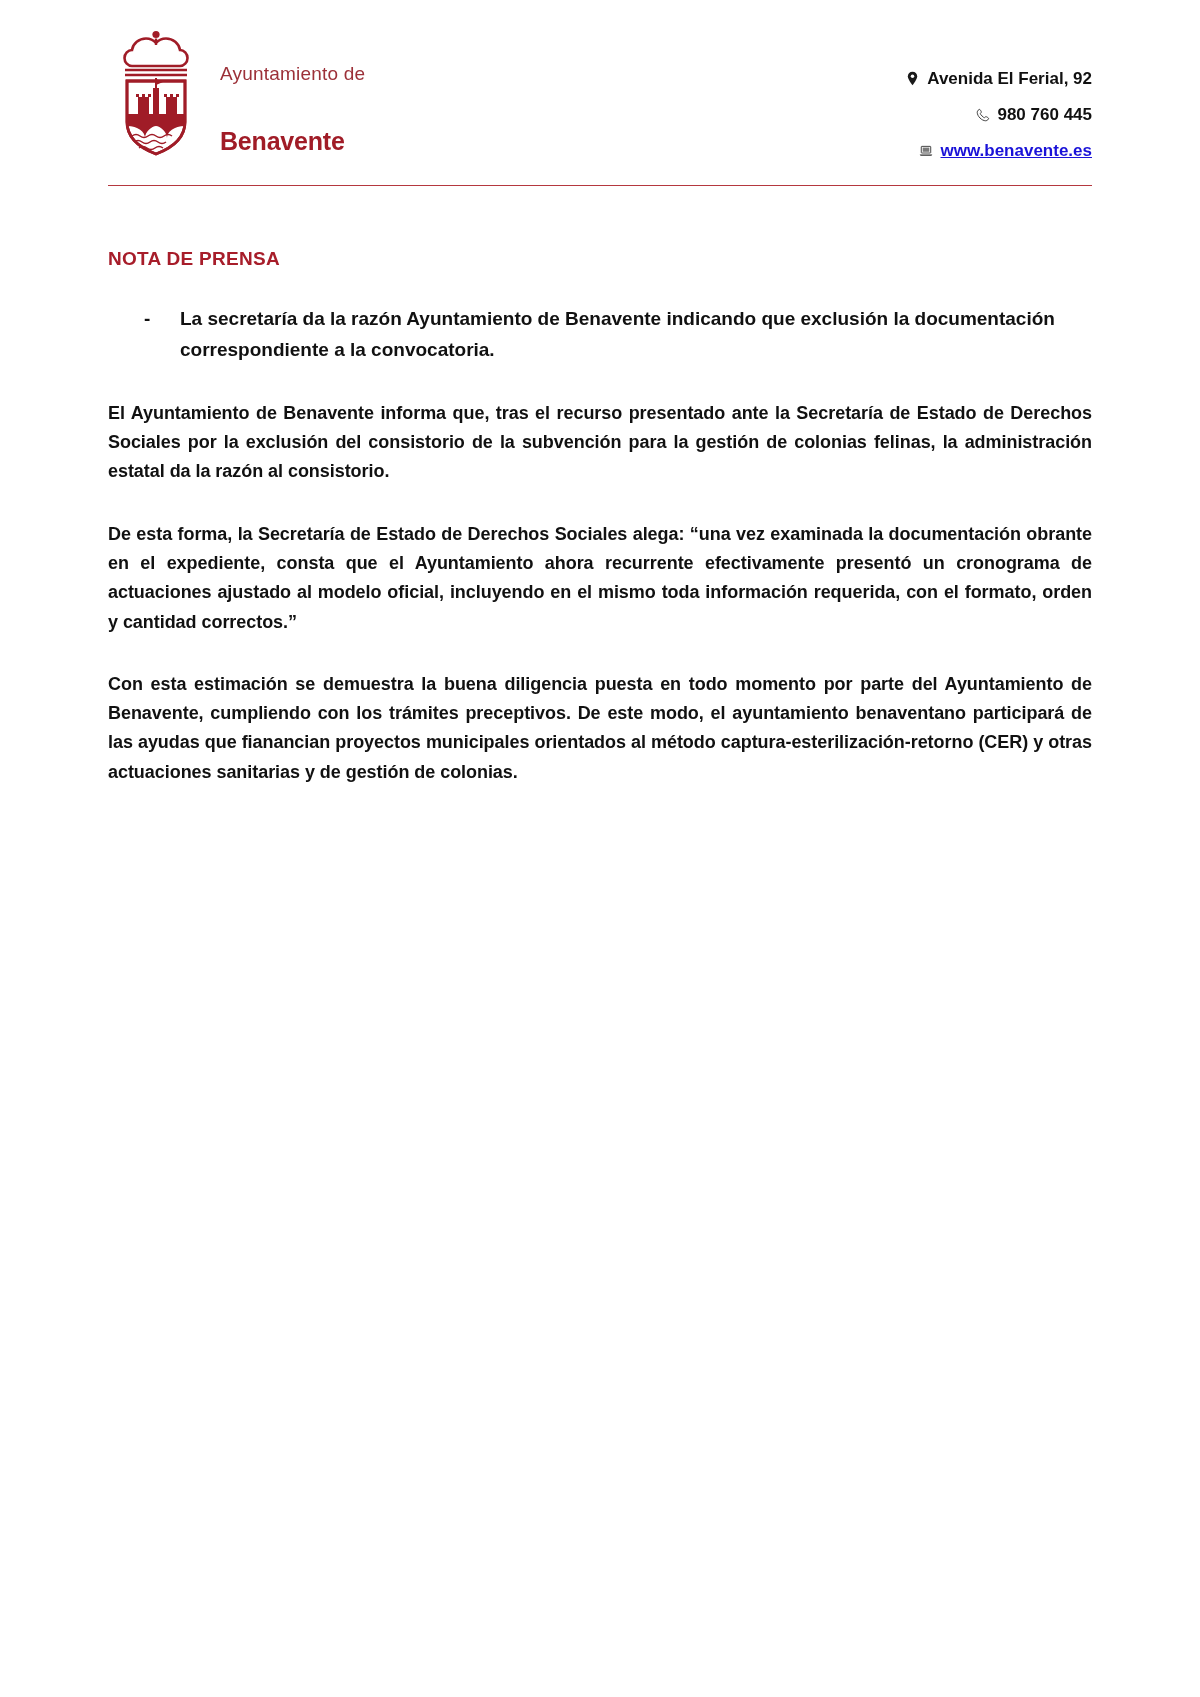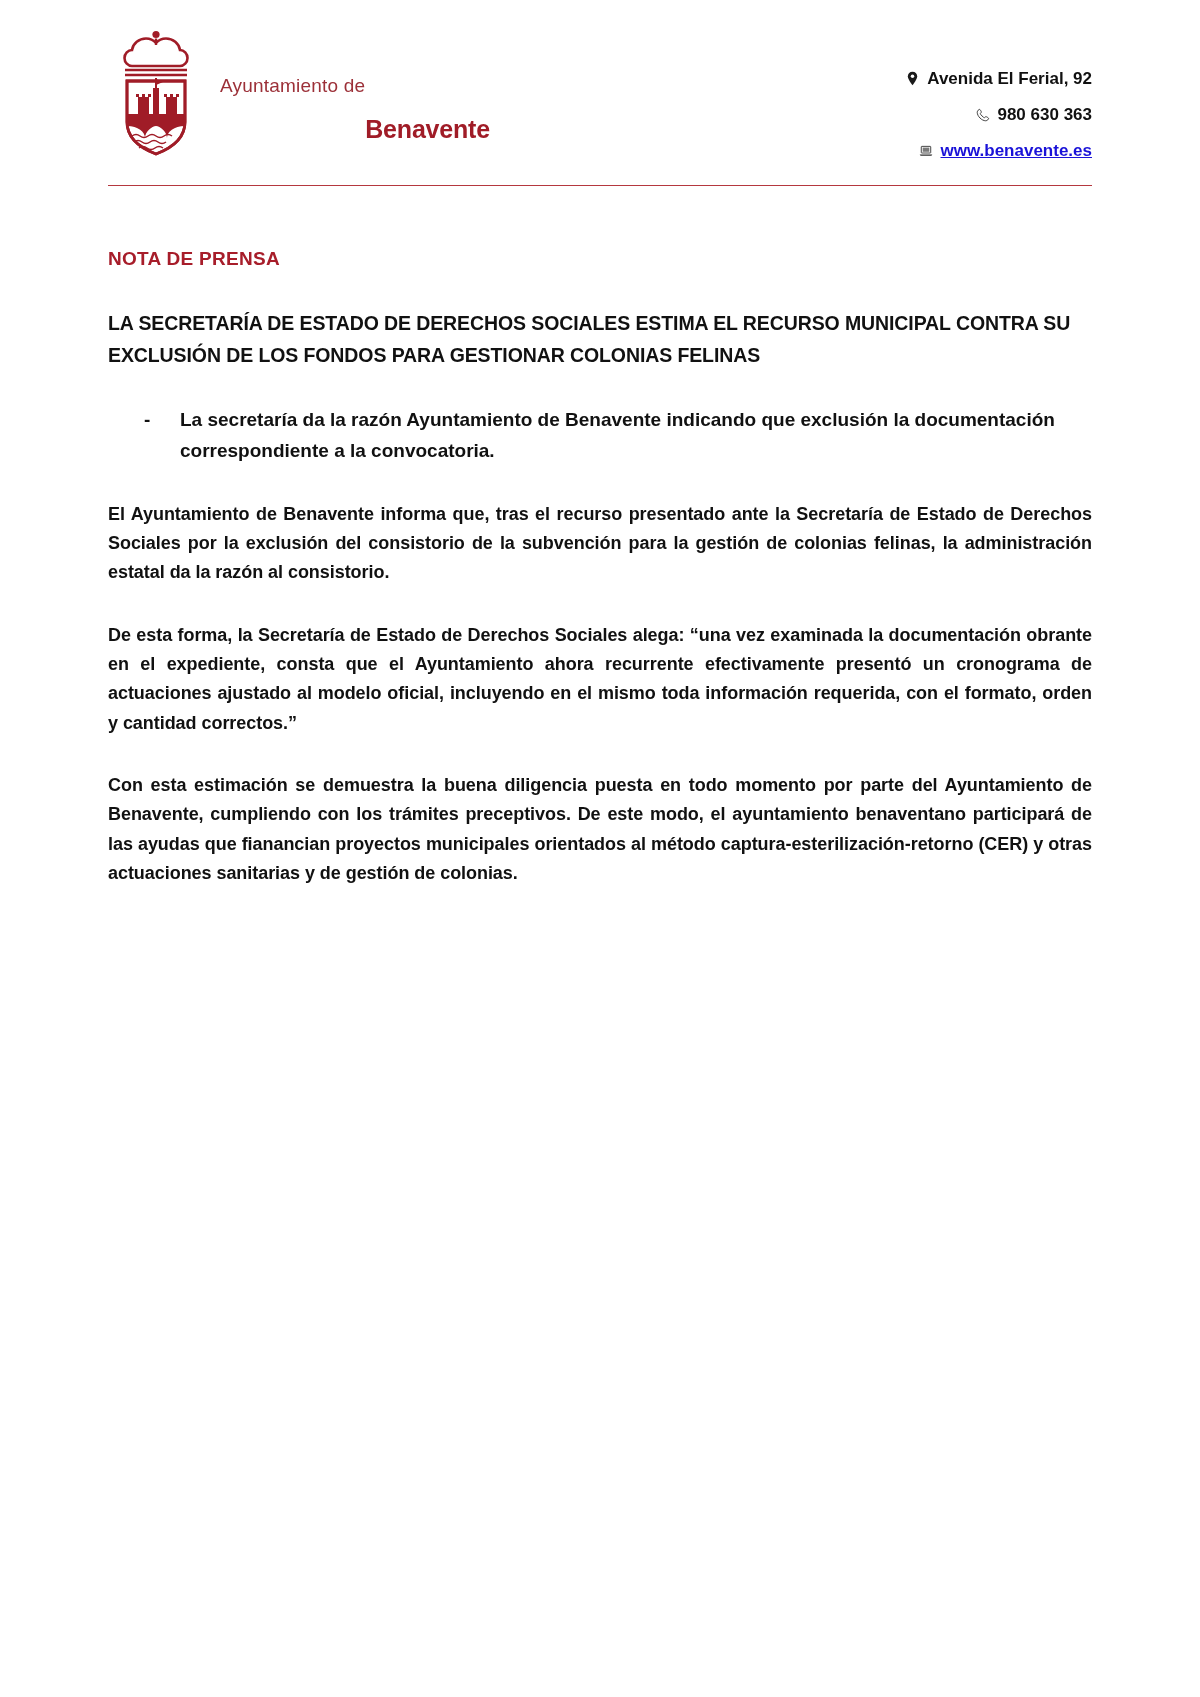--- a/index.html
+++ b/index.html
@@ -40,21 +40,21 @@
   }
 
   .crest {
     width: 96px;
     height: 132px;
     flex: 0 0 auto;
   }
 
   .brand-text {
     display: flex;
-    flex-direction: row;
+    flex-direction: column;
     justify-content: center;
     padding-top: 34px;
   }
 
   .brand-line1 {
     font-size: 19px;
     color: #9c3038;
     letter-spacing: 0.2px;
     line-height: 1.25;
     font-weight: 400;
@@ -241,21 +241,21 @@
 
       <div class="contact-row">
         <span class="cicon">
           <svg viewBox="0 0 16 16" width="14" height="14" aria-hidden="true">
             <path d="M4.2 1.6 C3.2 1.6 1.4 3.1 1.4 4.9 C1.4 9.4 6.6 14.6 11.1 14.6
                      C12.9 14.6 14.4 12.8 14.4 11.8 C14.4 11.3 11.8 9.8 11.3 9.8
                      C10.8 9.8 10.1 11.1 9.6 11.1 C8.6 11.1 4.9 7.4 4.9 6.4
                      C4.9 5.9 6.2 5.2 6.2 4.7 C6.2 4.2 4.7 1.6 4.2 1.6 Z" fill="none" stroke="#3a3a3a" stroke-width="1.1"></path>
           </svg>
         </span>
-        <span>980 630 363</span>
+        <span>980 760 445</span>
       </div>
 
       <div class="contact-row">
         <span class="cicon">
           <svg viewBox="0 0 16 13" width="14" height="12" aria-hidden="true">
             <rect x="2.6" y="1.2" width="10.8" height="7.6" rx="0.6" fill="#ffffff" stroke="#2b2b2b" stroke-width="1"></rect>
             <rect x="4.2" y="2.6" width="7.6" height="4.8" fill="#7a7a7a"></rect>
             <path d="M0.8 10.4 H15.2 L14.2 12 H1.8 Z" fill="#2b2b2b"></path>
           </svg>
         </span>
@@ -263,24 +263,20 @@
       </div>
     </div>
   </div>
 
   <div class="header-rule"></div>
 
   <div class="content">
 
     <div class="kicker">NOTA DE PRENSA</div>
 
-    <h1 class="doc-title">
-      <span>LA SECRETARÍA DE ESTADO DE DERECHOS SOCIALES ESTIMA EL RECURSO MUNICIPAL</span>
-      <span>CONTRA SU EXCLUSIÓN DE LOS FONDOS PARA GESTIONAR COLONIAS FELINAS</span>
-    </h1>
 
     <ul class="bullet-list">
       <li class="bullet-item">
         <span class="bullet-dash">-</span>
         <span class="bullet-text">La secretaría da la razón Ayuntamiento de Benavente indicando que exclusión la documentación correspondiente a la convocatoria.</span>
       </li>
     </ul>
 
     <p class="para">El Ayuntamiento de Benavente informa que, tras el recurso presentado ante la Secretaría de Estado de Derechos Sociales por la exclusión del consistorio de la subvención para la gestión de colonias felinas, la administración estatal da la razón al consistorio.</p>
     <p class="para">De esta forma, la Secretaría de Estado de Derechos Sociales alega: “una vez examinada la documentación obrante en el expediente, consta que el Ayuntamiento ahora recurrente efectivamente presentó un cronograma de actuaciones ajustado al modelo oficial, incluyendo en el mismo toda información requerida, con el formato, orden y cantidad correctos.”</p>

